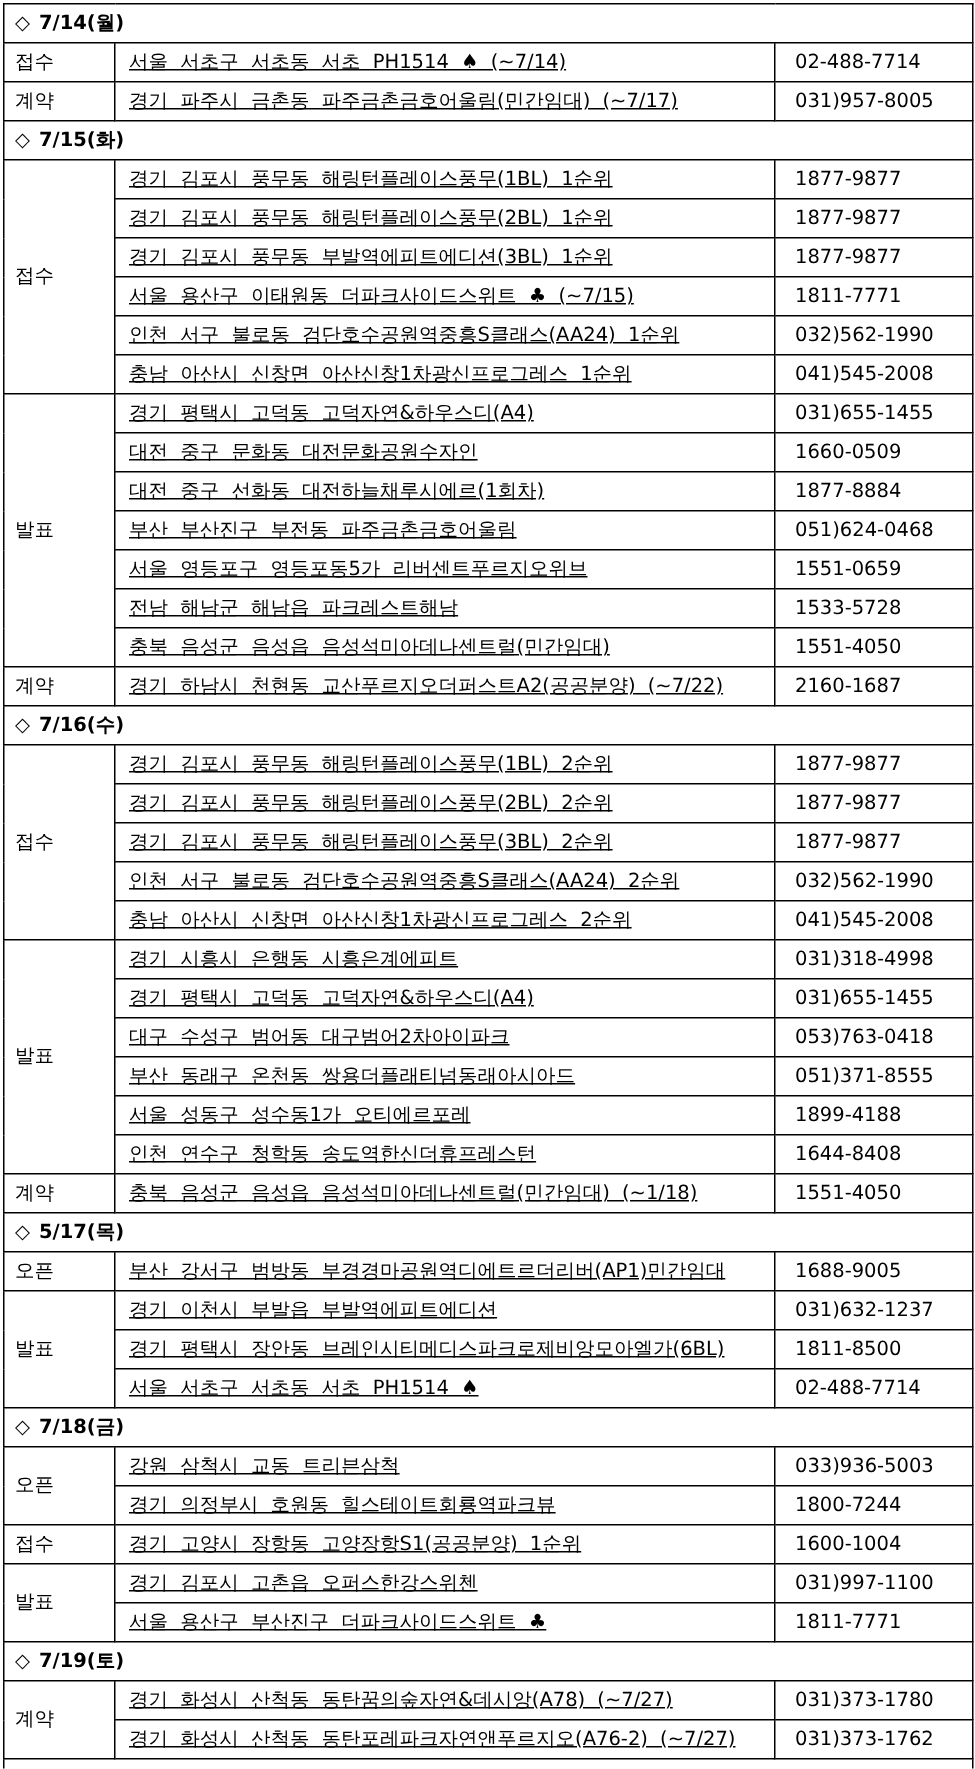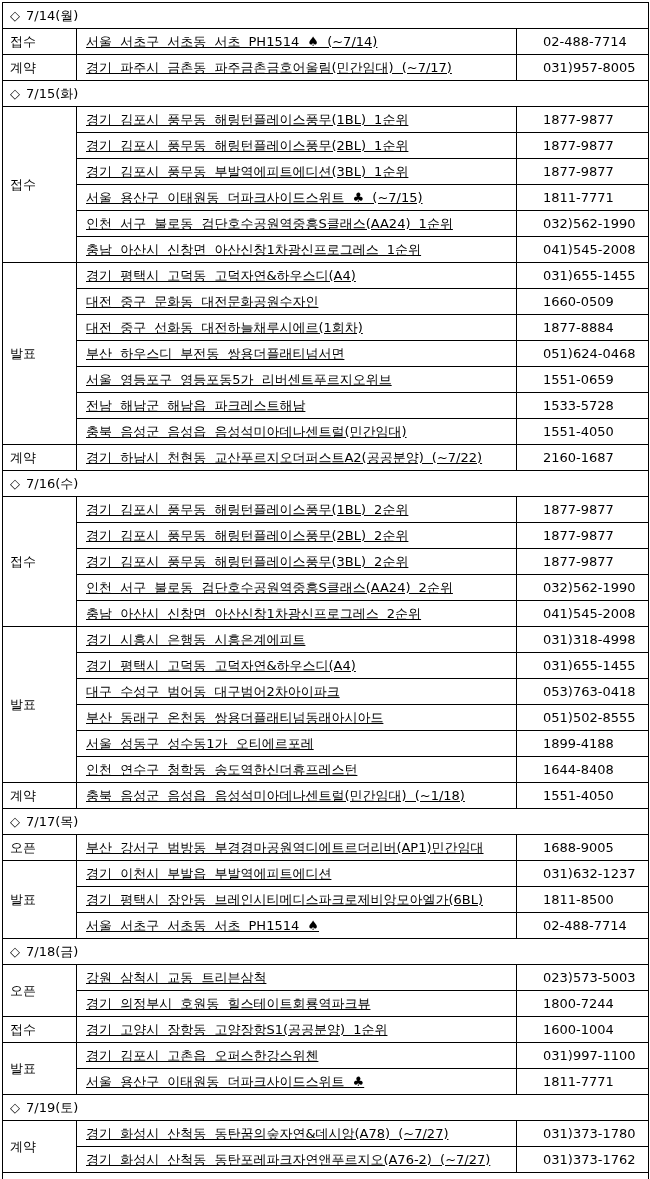--- a/index.html
+++ b/index.html
@@ -21,31 +21,32 @@
     font-size: 13px;
     line-height: 25px;
     color: #000000;
     vertical-align: middle;
     white-space: nowrap;
     overflow: hidden;
   }
   td.date-cell {
     padding-left: 7px;
     word-spacing: 4px;
+    font-weight: bold;
   }
   td.cat-cell {
     padding-left: 7px;
   }
   td.desc-cell {
     padding-left: 9px;
     word-spacing: 4px;
     text-decoration: underline;
   }
   td.phone-cell {
-    padding-left: 26px;
+    padding-left: 13px;
   }
   .diamond {
     display: inline-block;
     margin-right: 6px;
   }
 </style>
 </head>
 <body>
 
 <table class="sched">
@@ -103,21 +104,21 @@
       </tr>
       <tr>
         <td class="desc-cell">대전 중구 문화동 대전문화공원수자인</td>
         <td class="phone-cell">1660-0509</td>
       </tr>
       <tr>
         <td class="desc-cell">대전 중구 선화동 대전하늘채루시에르(1회차)</td>
         <td class="phone-cell">1877-8884</td>
       </tr>
       <tr>
-        <td class="desc-cell">부산 하우스디 부전동 쌍용더플래티넘서면</td>
+        <td class="desc-cell">부산 부산진구 부전동 파주금촌금호어울림</td>
         <td class="phone-cell">051)624-0468</td>
       </tr>
       <tr>
         <td class="desc-cell">서울 영등포구 영등포동5가 리버센트푸르지오위브</td>
         <td class="phone-cell">1551-0659</td>
       </tr>
       <tr>
         <td class="desc-cell">전남 해남군 해남읍 파크레스트해남</td>
         <td class="phone-cell">1533-5728</td>
       </tr>
@@ -162,37 +163,37 @@
       <tr>
         <td class="desc-cell">경기 평택시 고덕동 고덕자연&amp;하우스디(A4)</td>
         <td class="phone-cell">031)655-1455</td>
       </tr>
       <tr>
         <td class="desc-cell">대구 수성구 범어동 대구범어2차아이파크</td>
         <td class="phone-cell">053)763-0418</td>
       </tr>
       <tr>
         <td class="desc-cell">부산 동래구 온천동 쌍용더플래티넘동래아시아드</td>
-        <td class="phone-cell">051)502-8555</td>
+        <td class="phone-cell">051)371-8555</td>
       </tr>
       <tr>
         <td class="desc-cell">서울 성동구 성수동1가 오티에르포레</td>
         <td class="phone-cell">1899-4188</td>
       </tr>
       <tr>
         <td class="desc-cell">인천 연수구 청학동 송도역한신더휴프레스턴</td>
         <td class="phone-cell">1644-8408</td>
       </tr>
       <tr>
         <td rowspan="1" class="cat-cell">계약</td>
         <td class="desc-cell">충북 음성군 음성읍 음성석미아데나센트럴(민간임대) (~1/18)</td>
         <td class="phone-cell">1551-4050</td>
       </tr>
       <tr>
-        <td colspan="3" class="date-cell"><span class="diamond">◇</span><span>7/17(목)</span></td>
+        <td colspan="3" class="date-cell"><span class="diamond">◇</span><span>5/17(목)</span></td>
       </tr>
       <tr>
         <td rowspan="1" class="cat-cell">오픈</td>
         <td class="desc-cell">부산 강서구 범방동 부경경마공원역디에트르더리버(AP1)민간임대</td>
         <td class="phone-cell">1688-9005</td>
       </tr>
       <tr>
         <td rowspan="3" class="cat-cell">발표</td>
         <td class="desc-cell">경기 이천시 부발읍 부발역에피트에디션</td>
         <td class="phone-cell">031)632-1237</td>
@@ -204,38 +205,38 @@
       <tr>
         <td class="desc-cell">서울 서초구 서초동 서초 PH1514 ♠</td>
         <td class="phone-cell">02-488-7714</td>
       </tr>
       <tr>
         <td colspan="3" class="date-cell"><span class="diamond">◇</span><span>7/18(금)</span></td>
       </tr>
       <tr>
         <td rowspan="2" class="cat-cell">오픈</td>
         <td class="desc-cell">강원 삼척시 교동 트리븐삼척</td>
-        <td class="phone-cell">023)573-5003</td>
+        <td class="phone-cell">033)936-5003</td>
       </tr>
       <tr>
         <td class="desc-cell">경기 의정부시 호원동 힐스테이트회룡역파크뷰</td>
         <td class="phone-cell">1800-7244</td>
       </tr>
       <tr>
         <td rowspan="1" class="cat-cell">접수</td>
         <td class="desc-cell">경기 고양시 장항동 고양장항S1(공공분양) 1순위</td>
         <td class="phone-cell">1600-1004</td>
       </tr>
       <tr>
         <td rowspan="2" class="cat-cell">발표</td>
         <td class="desc-cell">경기 김포시 고촌읍 오퍼스한강스위첸</td>
         <td class="phone-cell">031)997-1100</td>
       </tr>
       <tr>
-        <td class="desc-cell">서울 용산구 이태원동 더파크사이드스위트 ♣</td>
+        <td class="desc-cell">서울 용산구 부산진구 더파크사이드스위트 ♣</td>
         <td class="phone-cell">1811-7771</td>
       </tr>
       <tr>
         <td colspan="3" class="date-cell"><span class="diamond">◇</span><span>7/19(토)</span></td>
       </tr>
       <tr>
         <td rowspan="2" class="cat-cell">계약</td>
         <td class="desc-cell">경기 화성시 산척동 동탄꿈의숲자연&amp;데시앙(A78) (~7/27)</td>
         <td class="phone-cell">031)373-1780</td>
       </tr>

